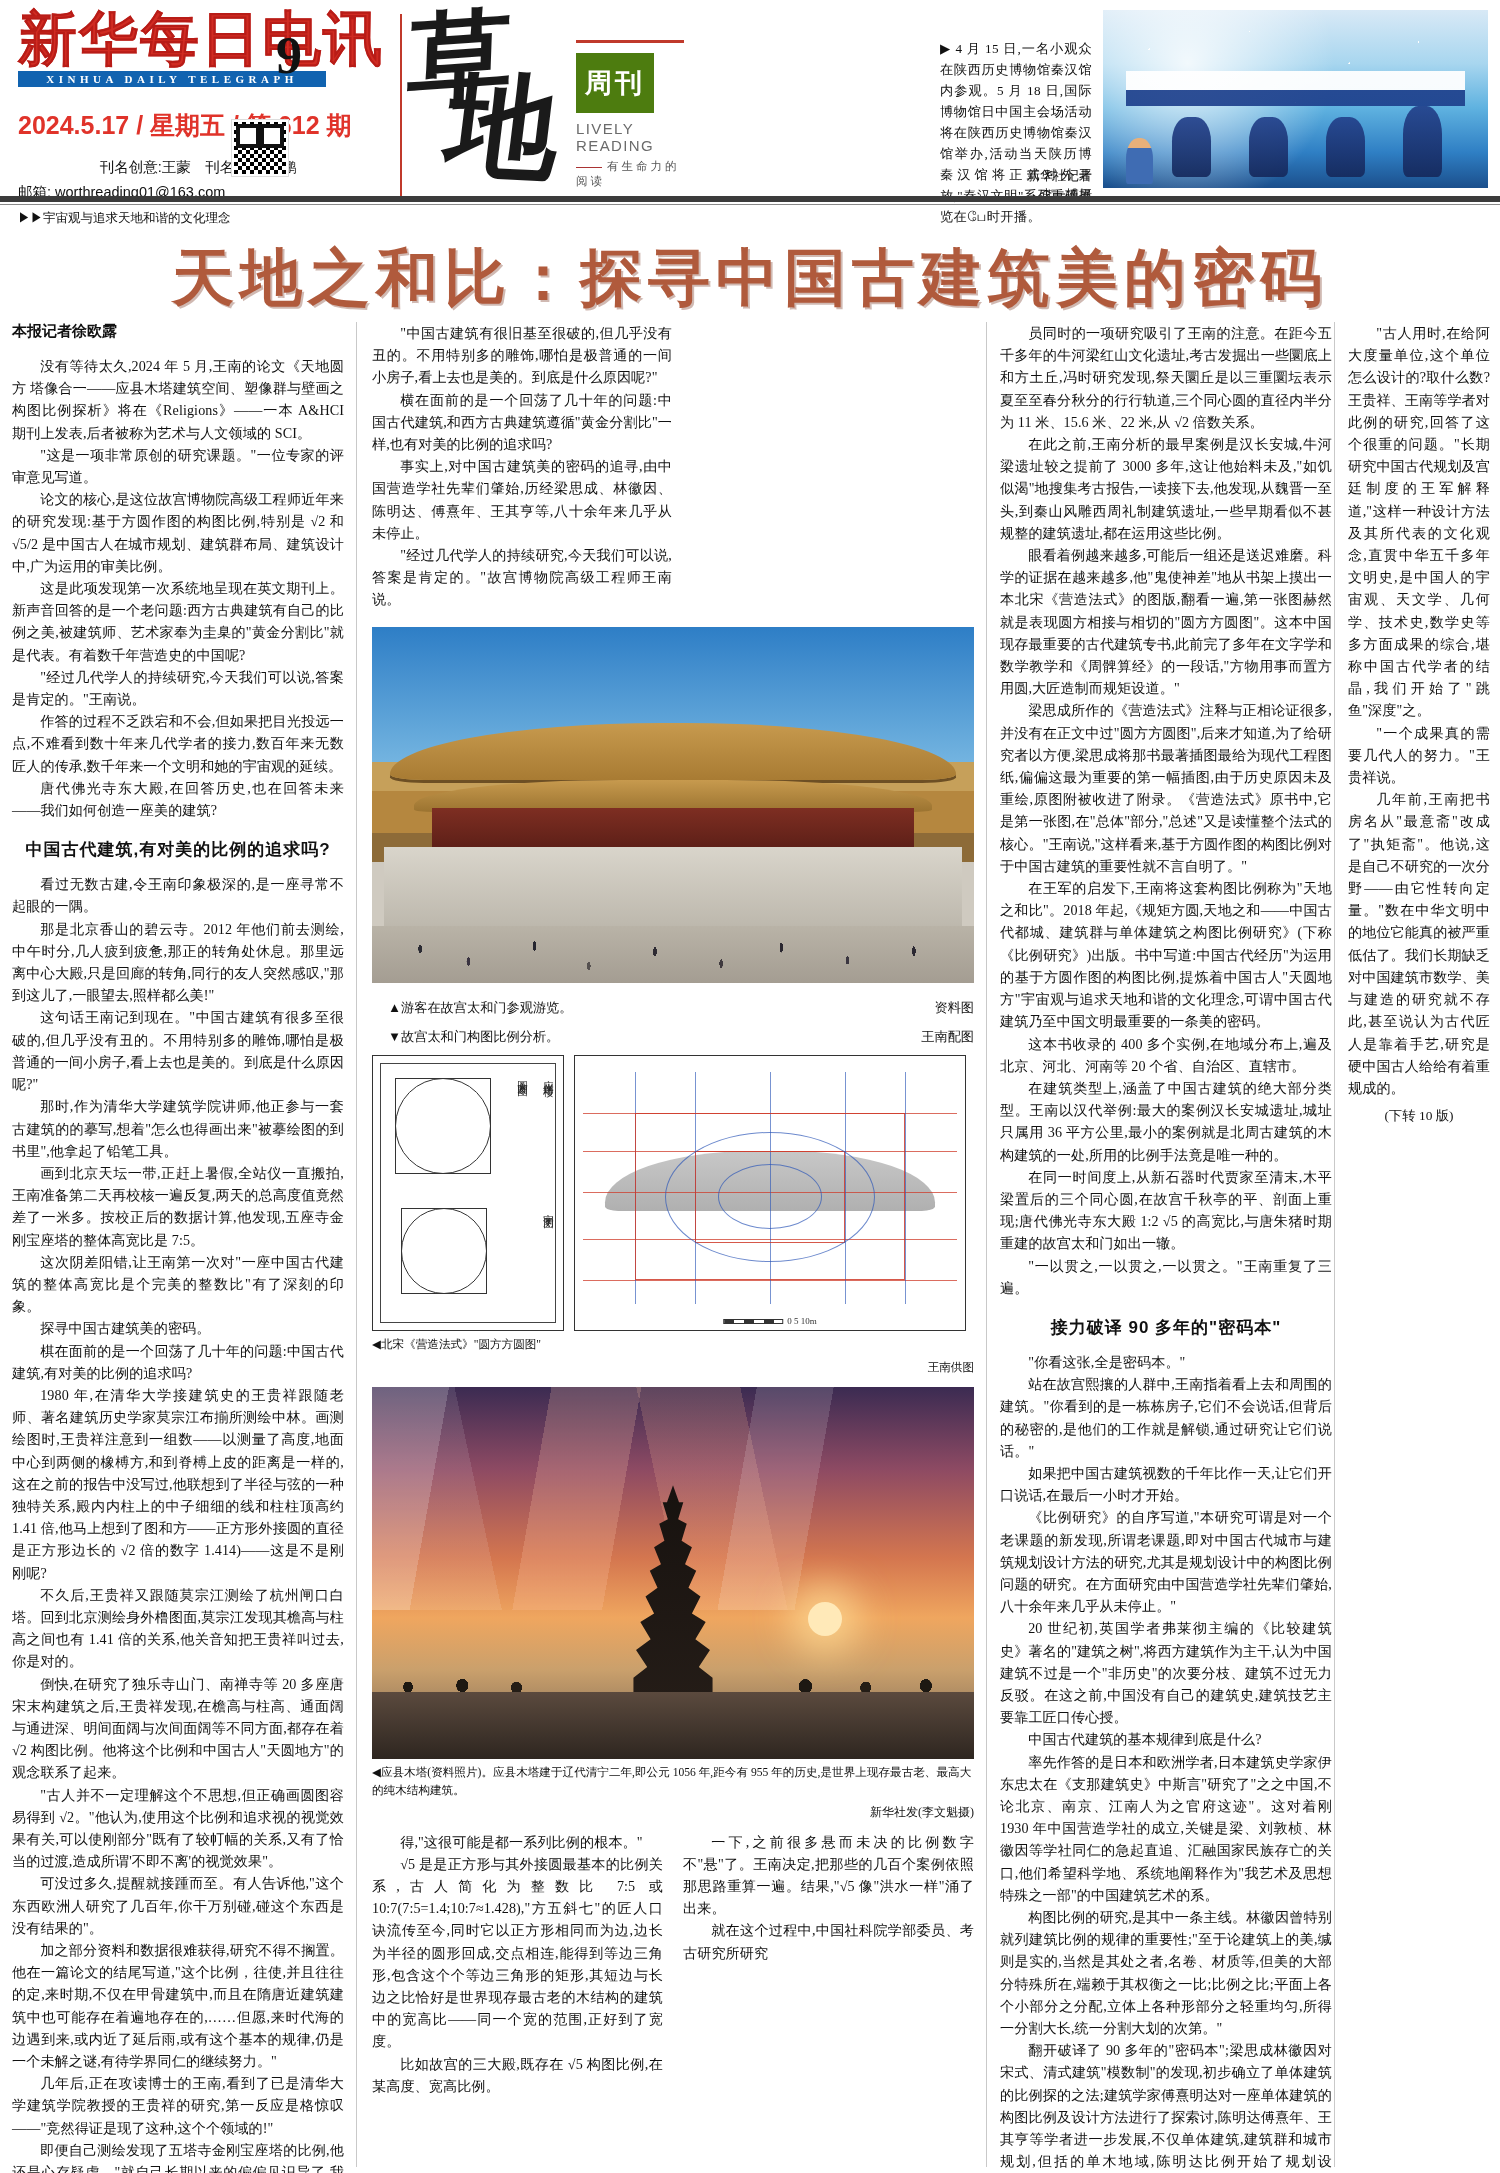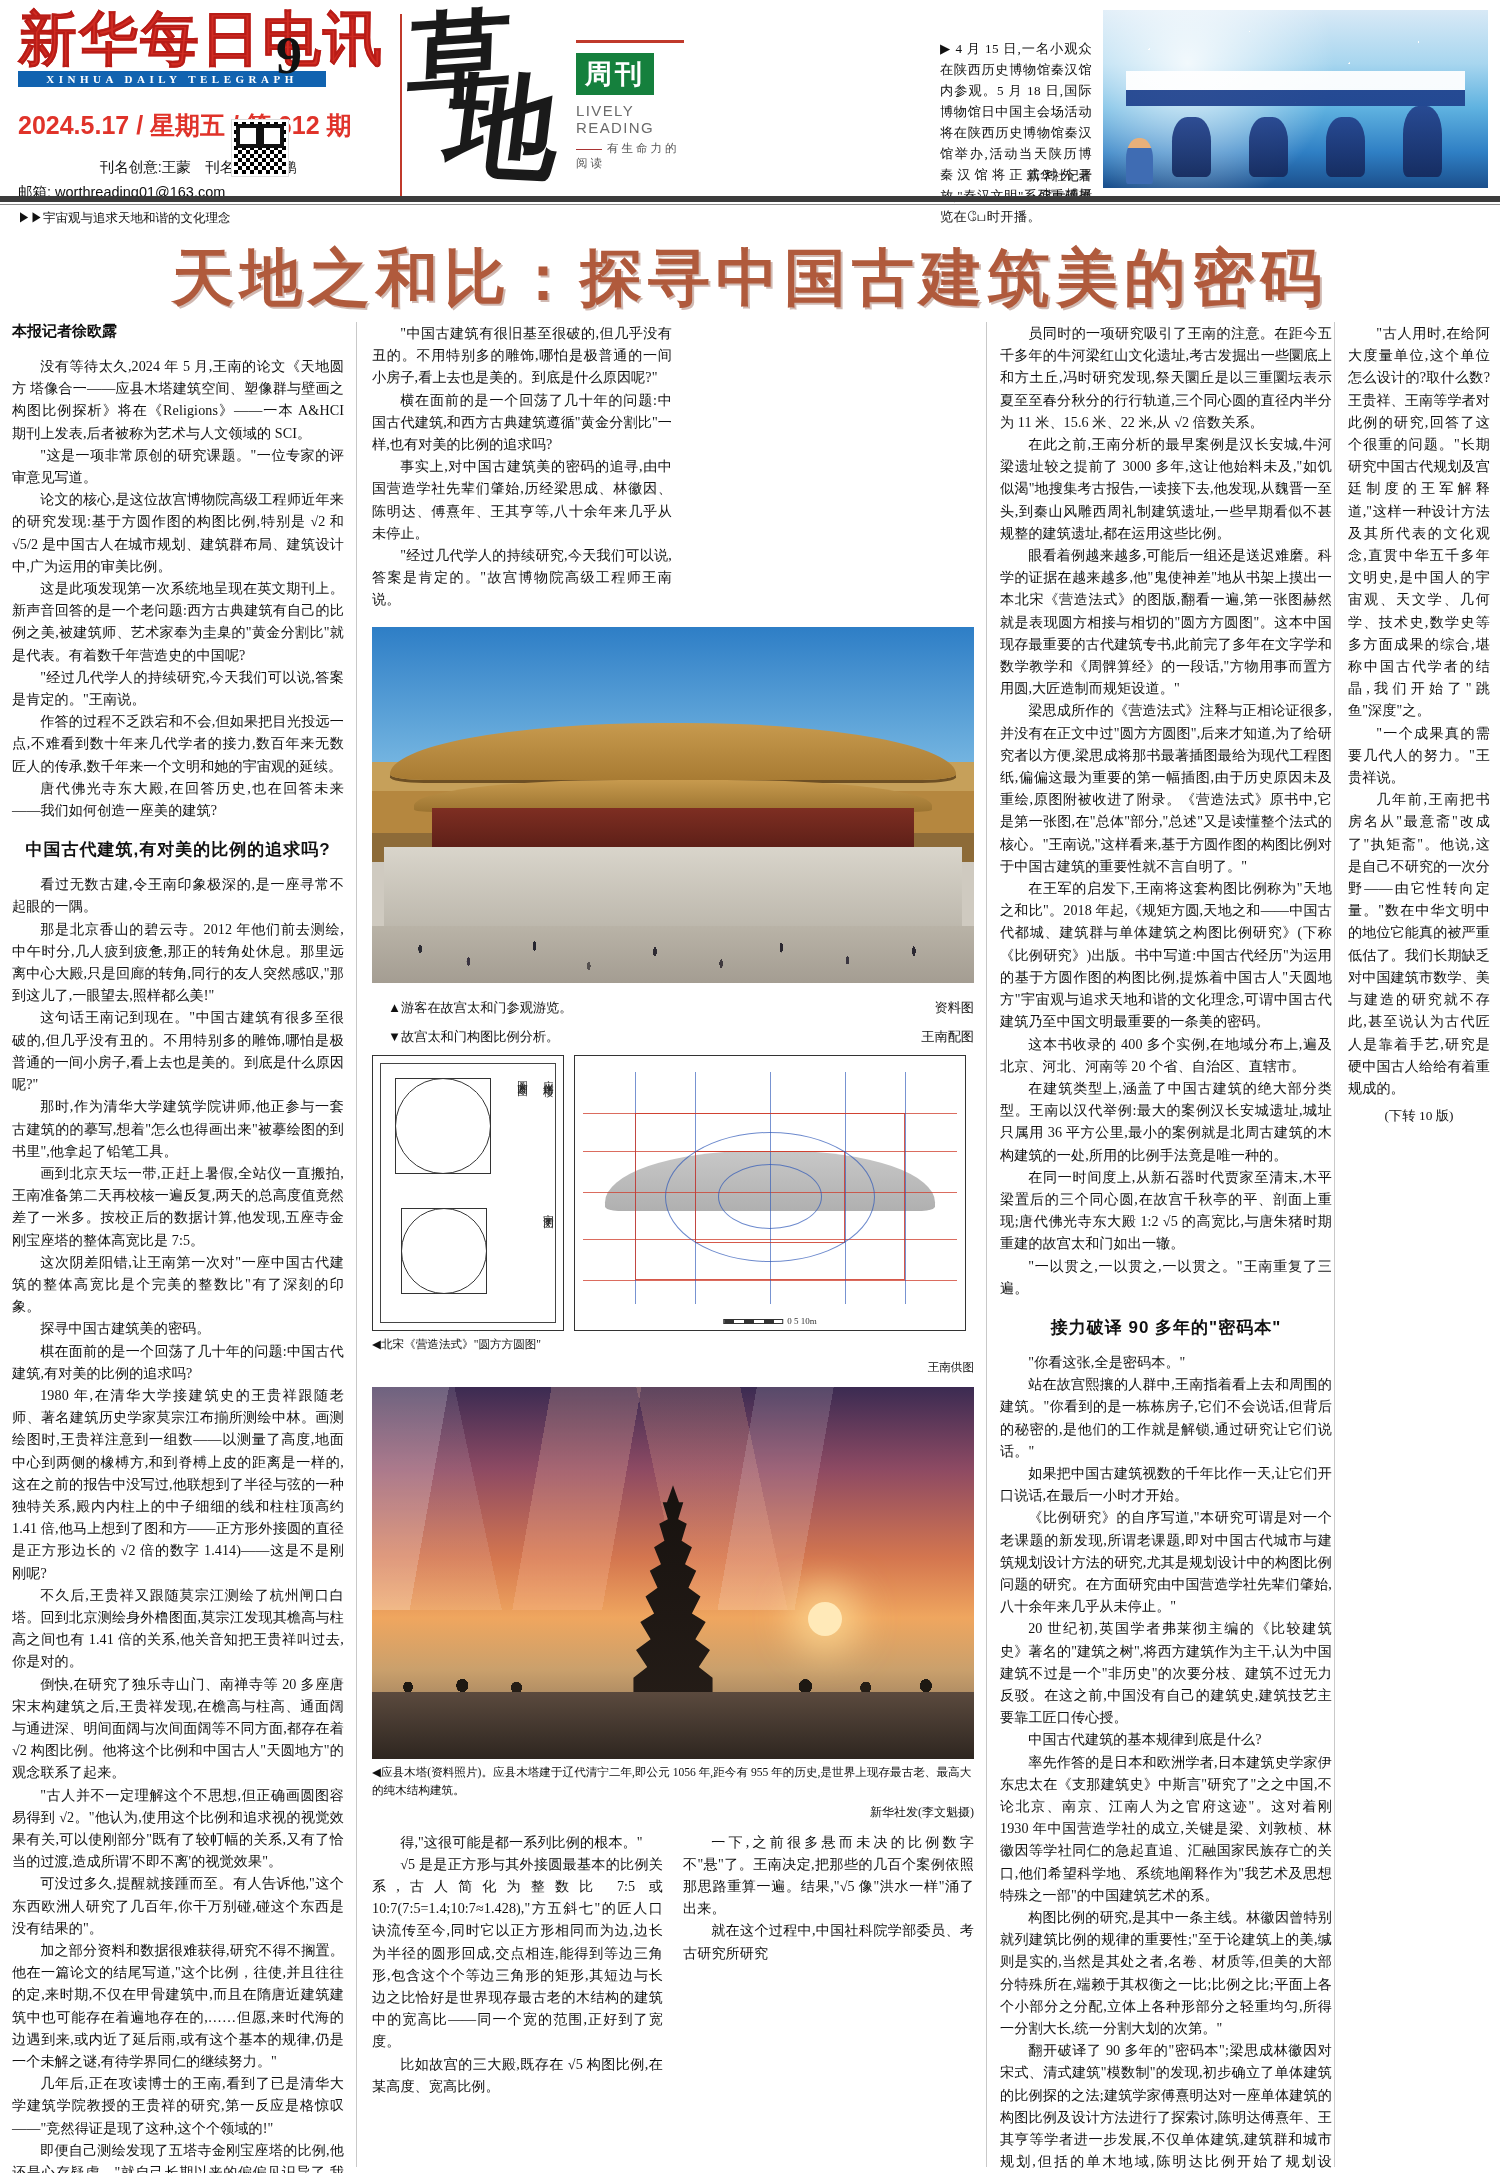--- a/index.html
+++ b/index.html
@@ -71,22 +71,22 @@
   .brush-char {
     position:absolute; font-family:"Liberation Serif",serif;
     color:#1a1a1a; font-weight:700;
   }
   .brush-char.c1 { left:8px; top:2px; font-size:104px; line-height:104px; transform:skewX(-6deg) rotate(-4deg); }
   .brush-char.c2 { left:46px; top:78px; font-size:112px; line-height:112px; transform:skewX(-4deg) rotate(3deg); }
   .brush-rule { position:absolute; left:0; top:8px; width:2px; height:184px; background:#c0392b; }
   .mh-weekly { position:absolute; left:176px; top:34px; }
   .wk-line { width:108px; height:3px; background:#c0392b; margin-bottom:10px; }
   .wk-badge {
-    background:#15803d; color:#fff; font-weight:700;
-    font-size:27px; padding:3px 9px; display:inline-block;
+    background:#4d7c0f; color:#fff; font-weight:700;
+    font-size:27px; padding:12px 9px; display:inline-block;
     font-family:"Liberation Serif",serif; letter-spacing:3px;
   }
   .wk-en { margin-top:7px; font-family:"Liberation Sans",sans-serif; font-size:15px; color:#6b6b6b; letter-spacing:1.4px;}
   .wk-sub { margin-top:5px; font-size:11.5px; color:#555; letter-spacing:3px; }
   .wk-sub .dash { display:inline-block; width:26px; height:1px; background:#a33; vertical-align:middle; margin-right:5px;}
 
   
   .mh-cap {
     position:absolute; left:940px; top:38px; width:152px;
     font-size:13.2px; line-height:21px; color:#111;

